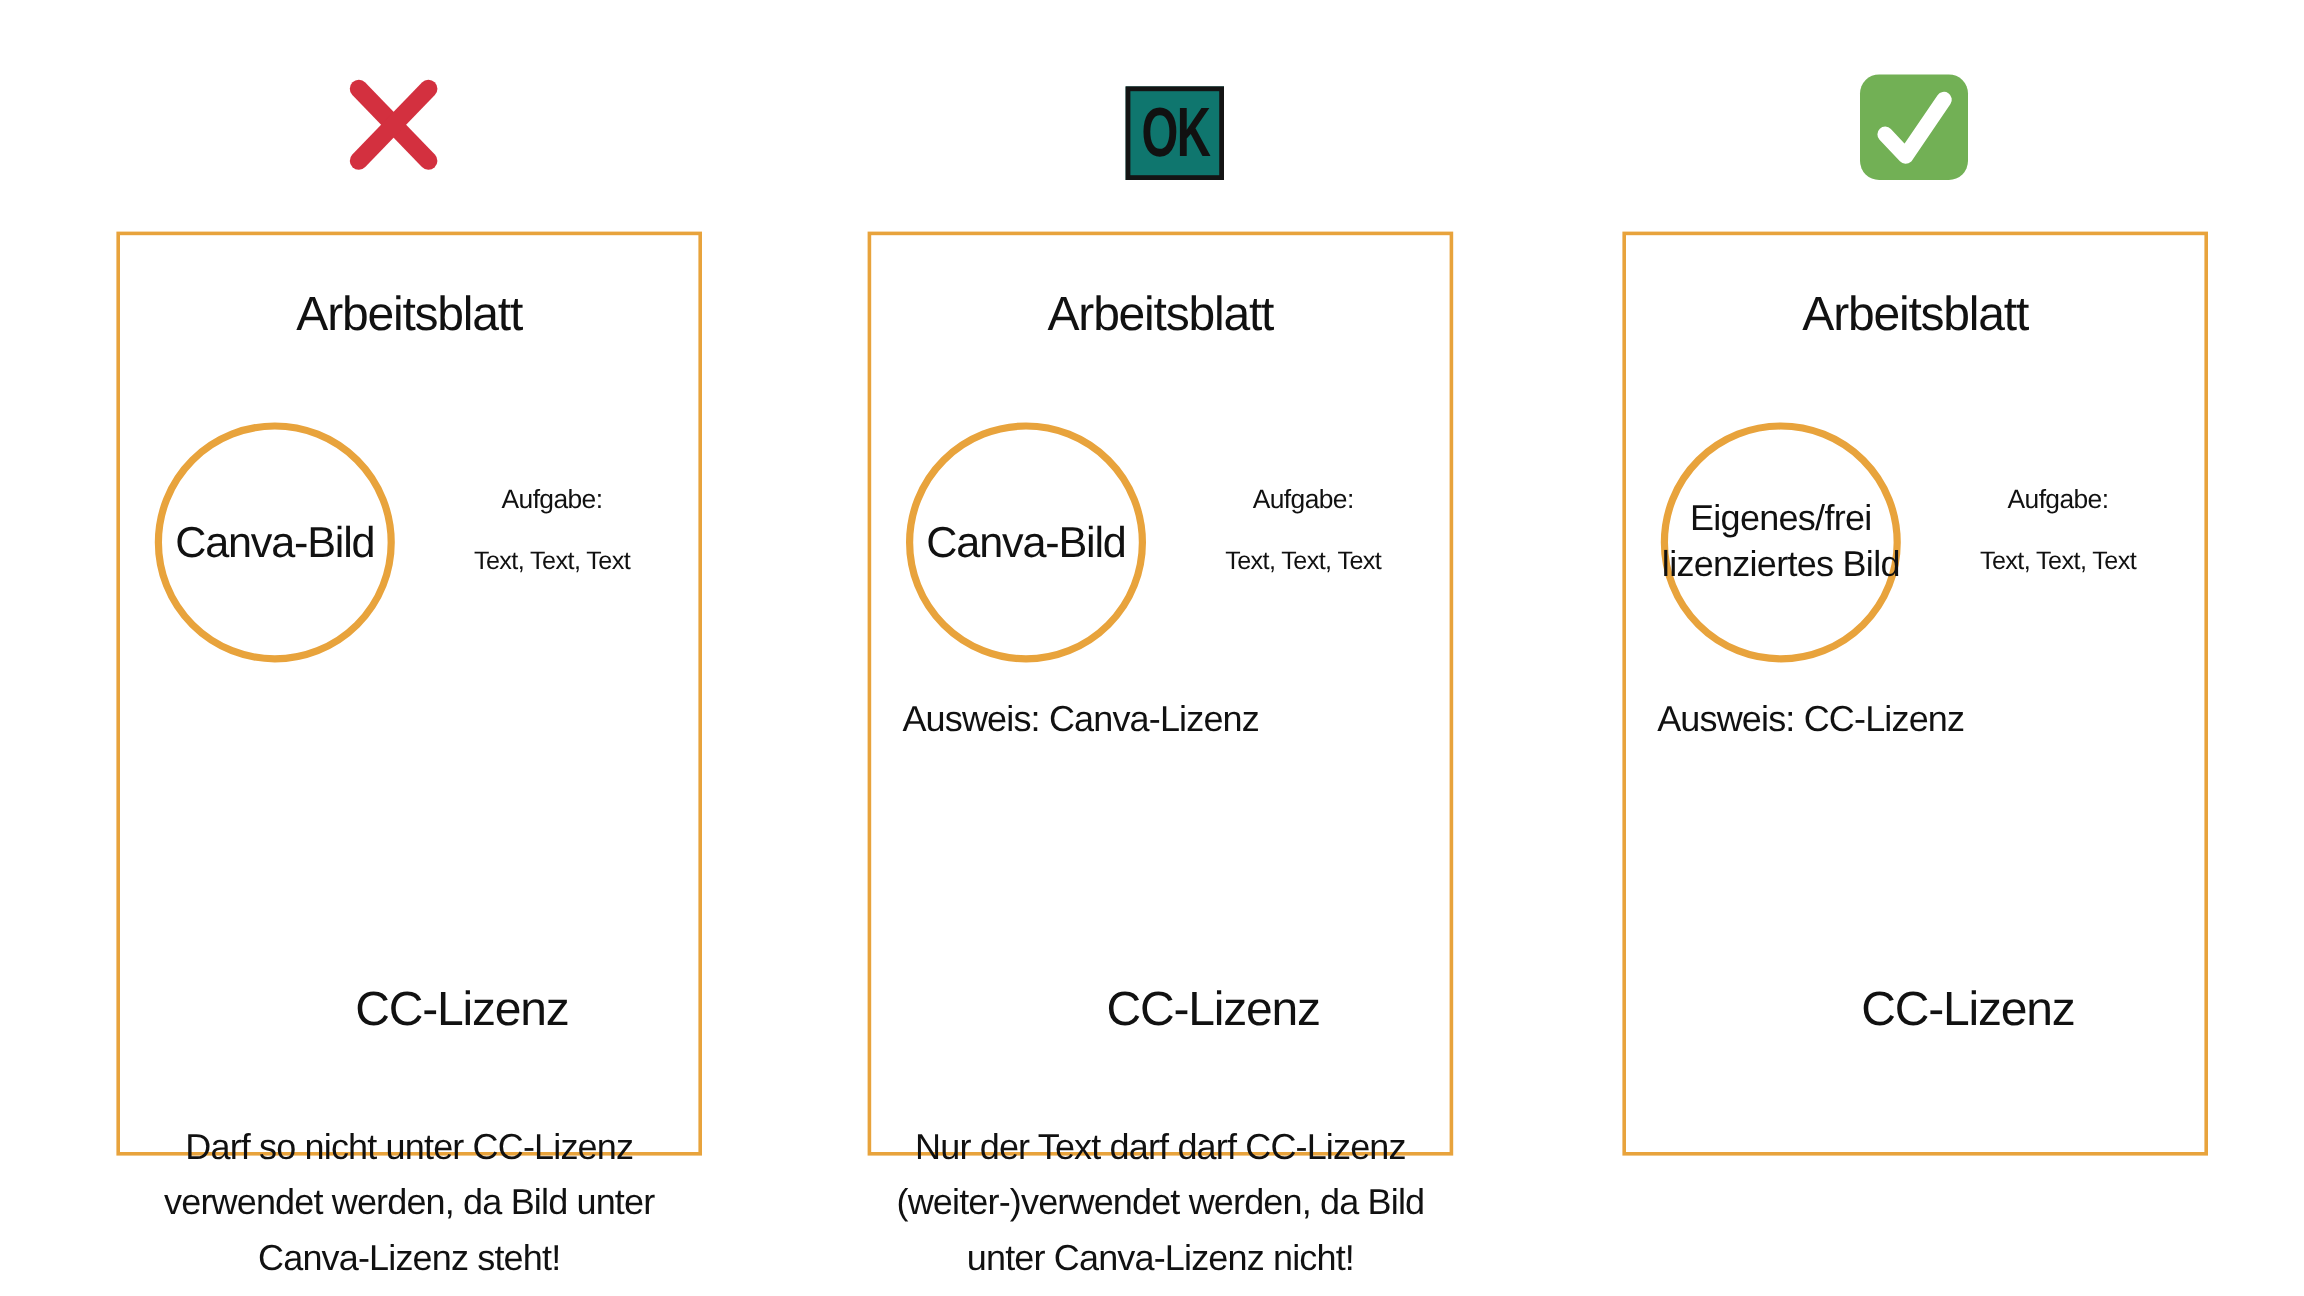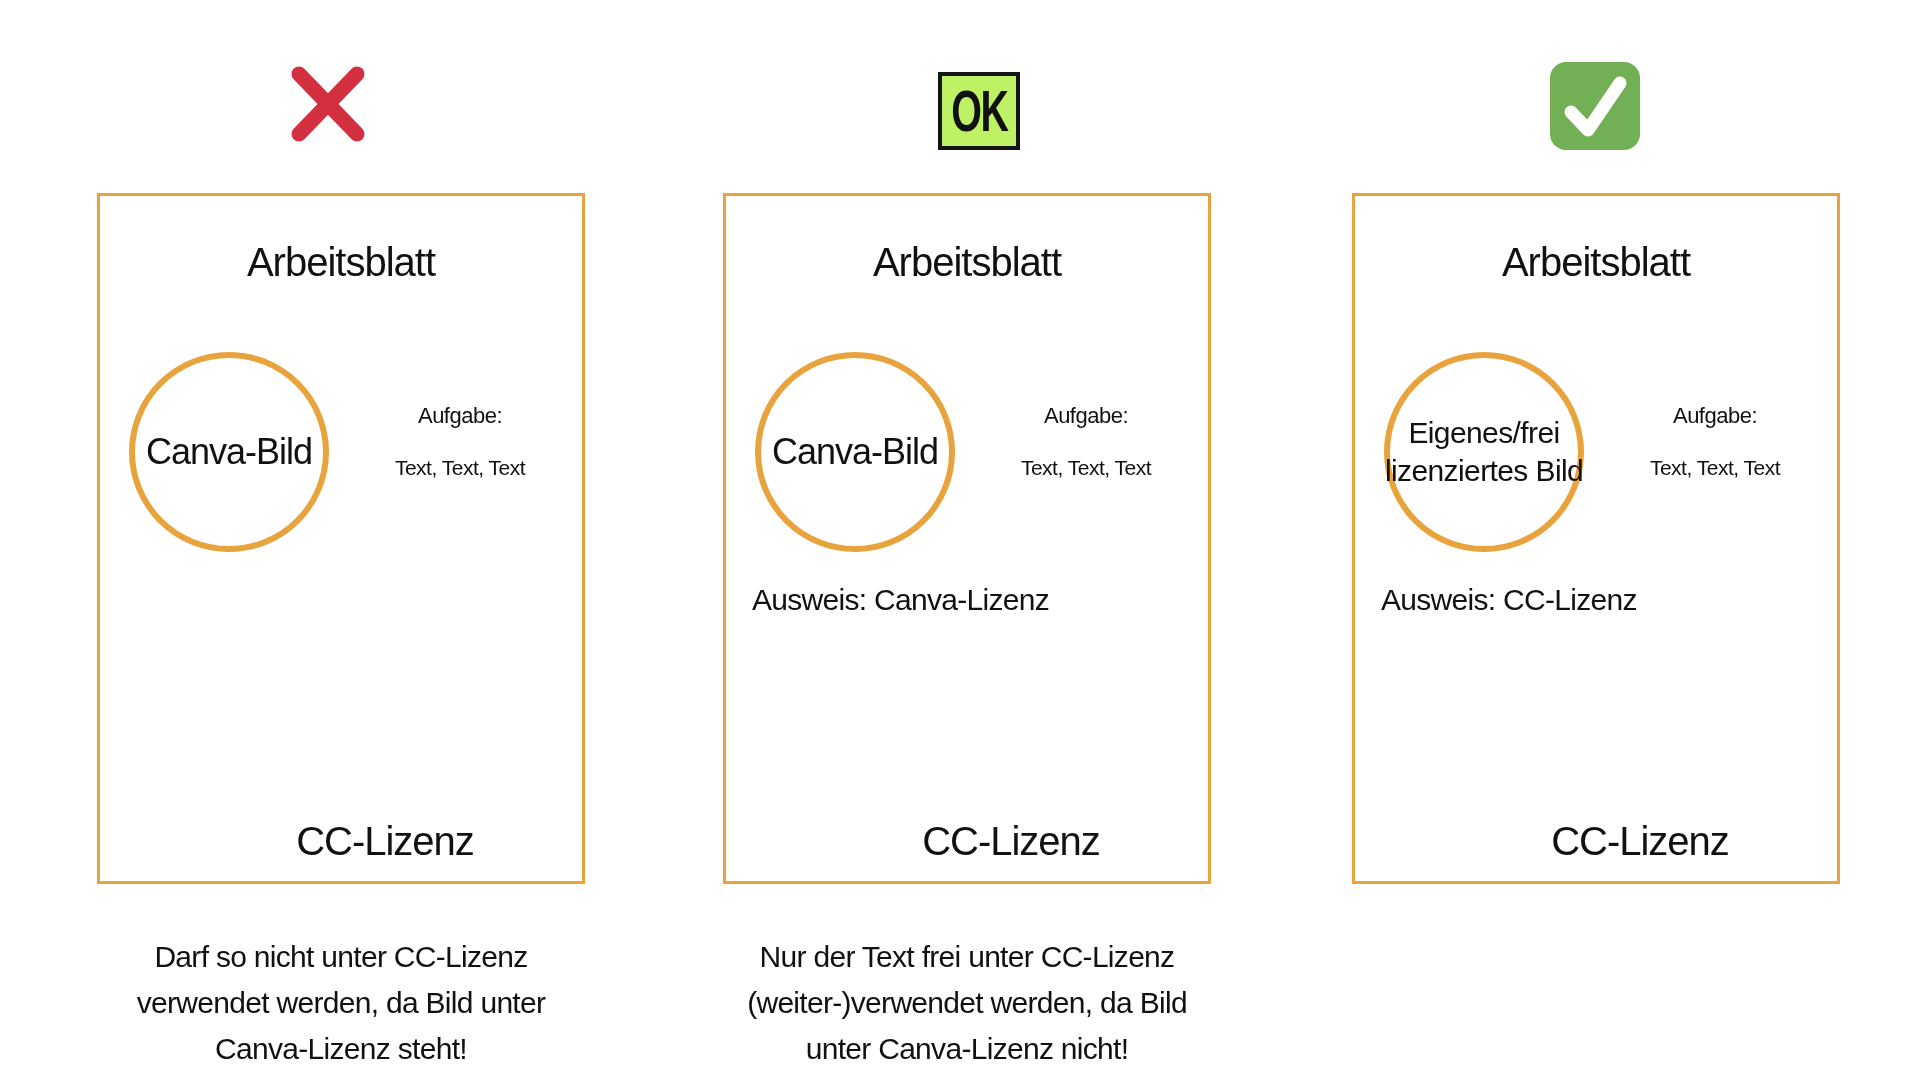--- a/index.html
+++ b/index.html
@@ -9,33 +9,33 @@
   }
   .col{position:absolute;top:0;width:488px;height:1080px;}
   .col-1{left:97px;}
   .col-2{left:723px;}
   .col-3{left:1352px;}
 
   
   .cross-wrap{position:absolute;left:191px;top:61px;width:80px;height:86px;}
   .ok-box{
     position:absolute;left:215px;top:72px;width:82px;height:78px;
-    border:4px solid #141414;box-sizing:border-box;background:#bef264;
+    border:4px solid #141414;box-sizing:border-box;background:#0f766e;
     display:flex;align-items:center;justify-content:center;
   }
   .ok-text{font-size:58px;font-weight:700;letter-spacing:-2px;transform:scaleX(0.68);line-height:1;}
   .check-box{
     position:absolute;left:198px;top:62px;width:90px;height:88px;
     background:var(--green,#72B055);border-radius:16px;
     display:flex;align-items:center;justify-content:center;
   }
 
   
   .card{
-    position:absolute;left:0;top:193px;width:488px;height:691px;
+    position:absolute;left:0;top:193px;width:488px;height:770px;
     border:3px solid var(--orange,#E8A33C);box-sizing:border-box;background:#ffffff;
   }
   .card-title{
     position:absolute;left:0;top:42px;width:100%;text-align:center;
     font-size:40px;font-weight:500;letter-spacing:-1px;line-height:48px;white-space:nowrap;
   }
   .circle{
     position:absolute;left:29px;top:156px;width:200px;height:200px;box-sizing:border-box;
     border:6px solid var(--orange,#E8A33C);border-radius:50%;
     display:flex;flex-direction:column;align-items:center;justify-content:center;
@@ -102,21 +102,21 @@
       <div class="card-title">Arbeitsblatt</div>
       <div class="circle">
         <div class="circle-line">Canva-Bild</div>
       </div>
       <div class="task-label">Aufgabe:</div>
       <div class="task-text">Text, Text, Text</div>
       <div class="license-note">Ausweis: Canva-Lizenz</div>
       <div class="card-footer">CC-Lizenz</div>
     </div>
     <div class="caption">
-      <div>Nur der Text frei unter CC-Lizenz</div>
+      <div>Nur der Text darf darf CC-Lizenz</div>
       <div>(weiter-)verwendet werden, da Bild</div>
       <div>unter Canva-Lizenz nicht!</div>
     </div>
   </div>
 
   <div class="col col-3">
     <div class="check-box">
       <svg width="90" height="88" viewBox="0 0 90 88">
         <polyline points="21,50 38,68 70,21" fill="none" stroke="#ffffff" stroke-width="13" stroke-linecap="round" stroke-linejoin="round"></polyline>
       </svg>

